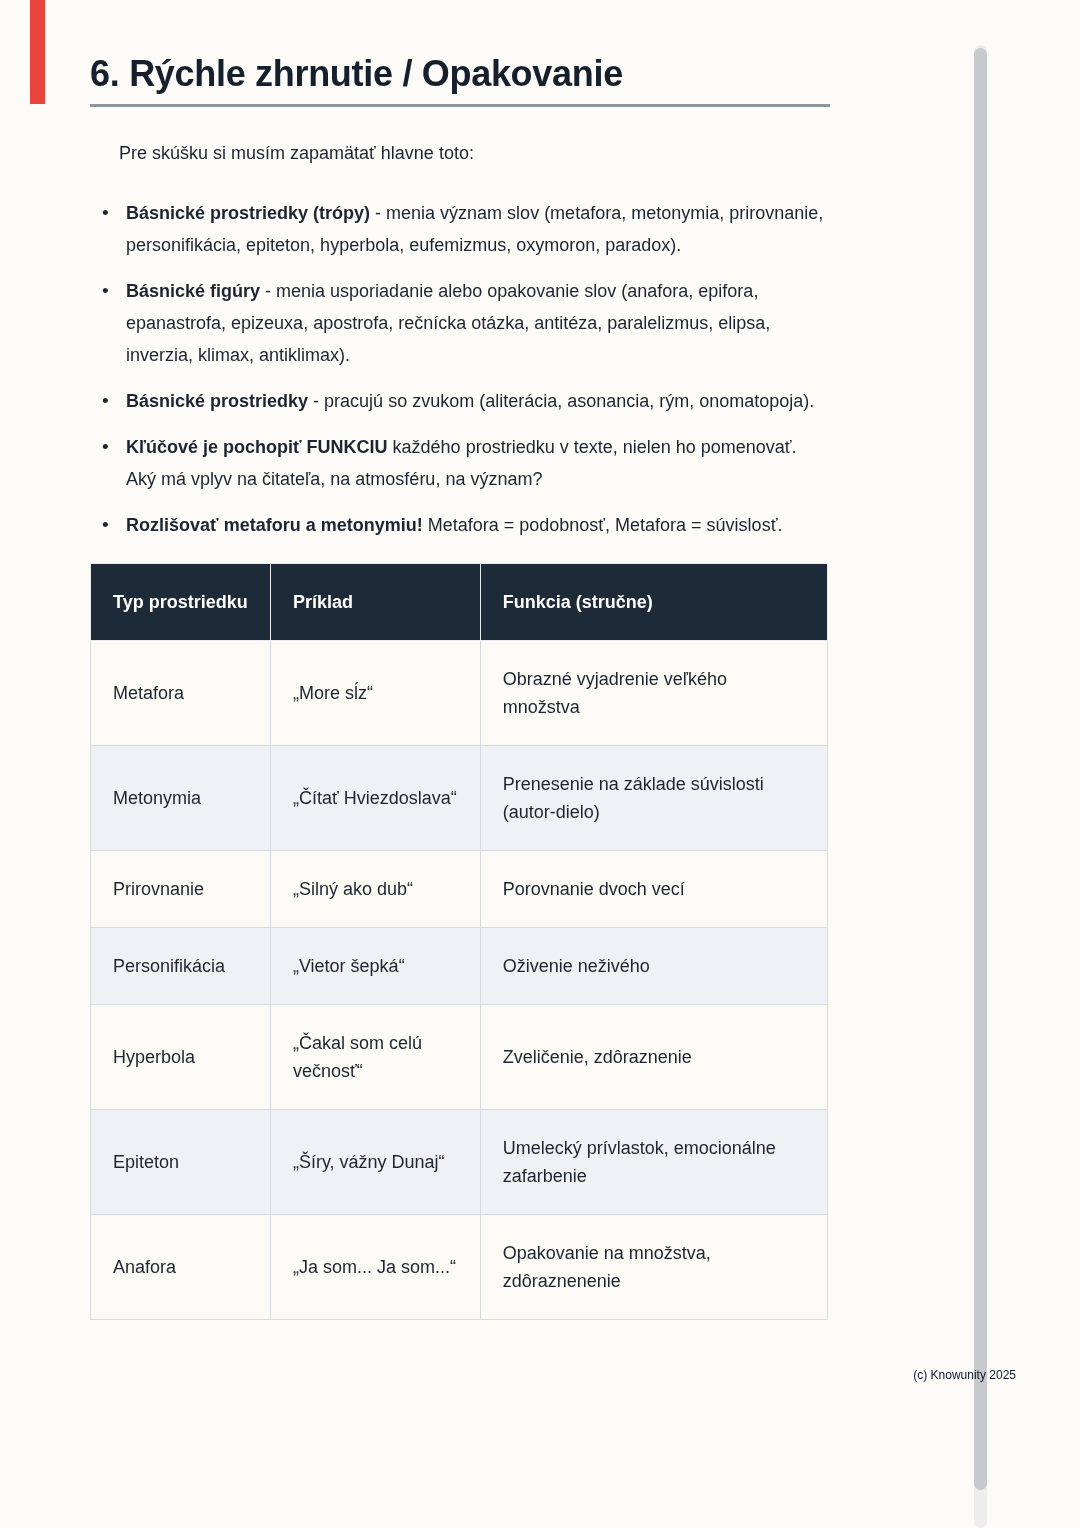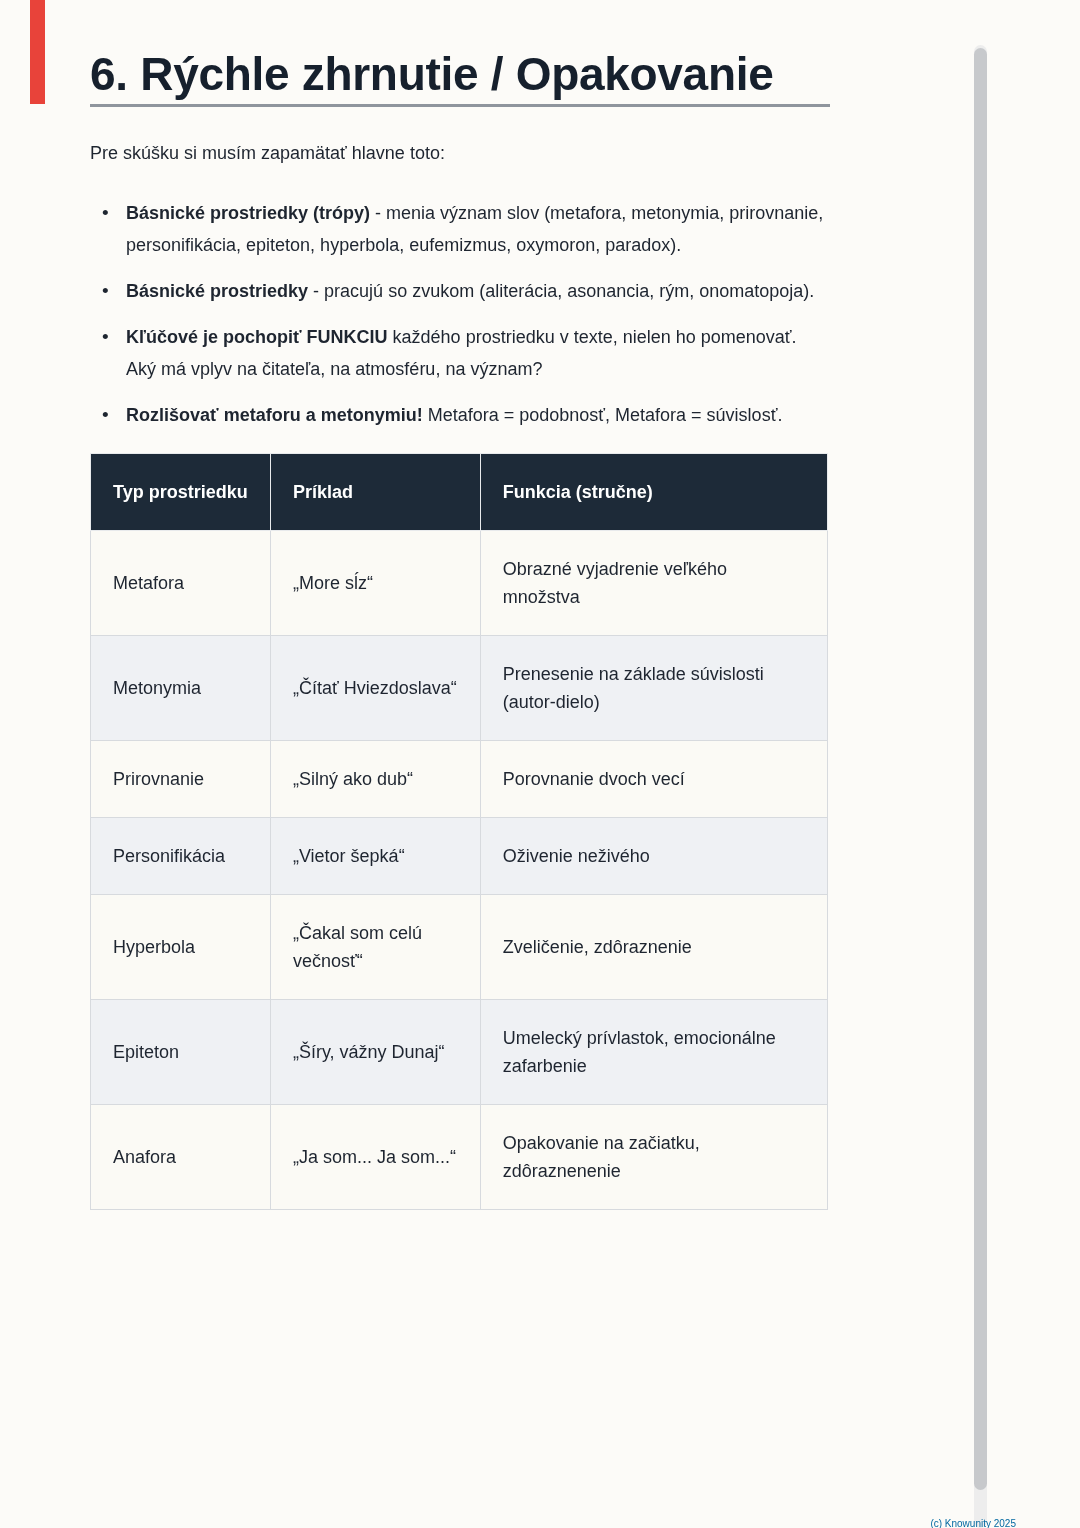--- a/index.html
+++ b/index.html
@@ -24,36 +24,37 @@
     background: #e8433a;
   }
   .content {
     position: absolute;
     left: 90px;
     top: 52px;
     width: 740px;
     color: #1e2530;
   }
   h1.title {
-    font-size: 46px;
+    font-size: 36px;
     line-height: 44px;
     font-weight: 700;
     color: #16202d;
     letter-spacing: -0.3px;
     margin-bottom: 8px;
   }
   .divider {
     height: 3px;
     background: #8f959d;
     margin-bottom: 32px;
   }
   .intro {
     font-size: 18px;
     line-height: 28px;
     margin-bottom: 30px;
+    margin-left: 29px;
   }
   ul.bullets {
     list-style: none;
   }
   ul.bullets li {
     position: relative;
     padding-left: 36px;
     font-size: 18px;
     line-height: 32px;
     margin-bottom: 14px;
@@ -87,24 +88,24 @@
     border-color: #e8eaec;
   }
   table.summary td:first-child { font-weight: 400; }
   table.summary tr:nth-child(odd) td { background: #fbfaf5; }
   table.summary tr:nth-child(even) td { background: #eff1f4; }
   col.c1 { width: 180px; }
   col.c2 { width: 210px; }
   col.c3 { width: 348px; }
   .footer-note {
     position: absolute;
-    top: 1518px;
+    top: 1368px;
     right: 64px;
-    font-size: 10px;
-    color: #0369a1;
+    font-size: 12px;
+    color: #0f172a;
     z-index: 5;
   }
   .scroll-track {
     position: absolute;
     left: 974px;
     top: 45px;
     width: 13px;
     height: 1483px;
     background: #ededed;
     border-radius: 7px;
@@ -125,20 +126,21 @@
 <div class="screen">
   <div class="ribbon"></div>
 
   <div class="content">
     <h1 class="title">6. Rýchle zhrnutie / Opakovanie</h1>
     <div class="divider"></div>
     <p class="intro">Pre skúšku si musím zapamätať hlavne toto:</p>
 
     <ul class="bullets">
       <li><span class="b">Básnické prostriedky (trópy)</span><span> - menia význam slov (metafora, metonymia, prirovnanie, personifikácia, epiteton, hyperbola, eufemizmus, oxymoron, paradox).</span></li>
+      <li><span class="b">Básnické figúry</span><span> - menia usporiadanie alebo opakovanie slov (anafora, epifora, epanastrofa, epizeuxa, apostrofa, rečnícka otázka, antitéza, paralelizmus, elipsa, inverzia, klimax, antiklimax).</span></li>
       <li><span class="b">Básnické prostriedky</span><span> - pracujú so zvukom (aliterácia, asonancia, rým, onomatopoja).</span></li>
       <li><span class="b">Kľúčové je pochopiť FUNKCIU</span><span> každého prostriedku v texte, nielen ho pomenovať. Aký má vplyv na čitateľa, na atmosféru, na význam?</span></li>
       <li><span class="b">Rozlišovať metaforu a metonymiu!</span><span> Metafora = podobnosť, Metafora = súvislosť.</span></li>
     </ul>
 
     <table class="summary">
       <colgroup>
           <col class="c1">
           <col class="c2">
           <col class="c3">
@@ -177,21 +179,21 @@
           <td>Zveličenie, zdôraznenie</td>
         </tr>
         <tr>
           <td>Epiteton</td>
           <td>„Šíry, vážny Dunaj“</td>
           <td>Umelecký prívlastok, emocionálne zafarbenie</td>
         </tr>
         <tr>
           <td>Anafora</td>
           <td>„Ja som... Ja som...“</td>
-          <td>Opakovanie na začiatku, zdôraznenenie</td>
+          <td>Opakovanie na množstva, zdôraznenenie</td>
         </tr>
       </tbody>
     </table>
   </div>
 
   <div class="footer-note">(c) Knowunity 2025</div>
 
   <div class="scroll-track">
     <div class="scroll-thumb"></div>
   </div>

